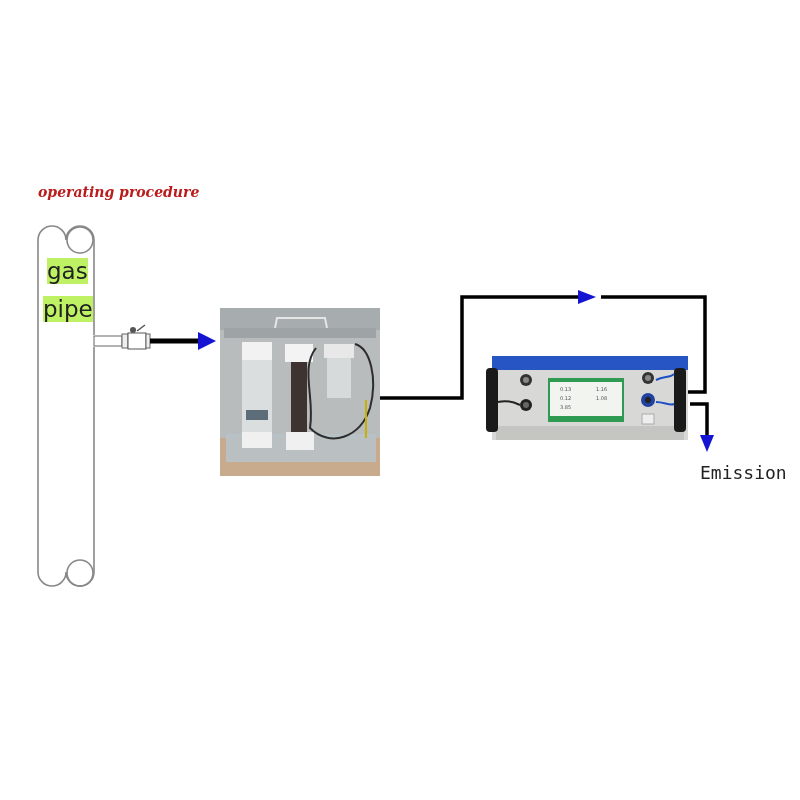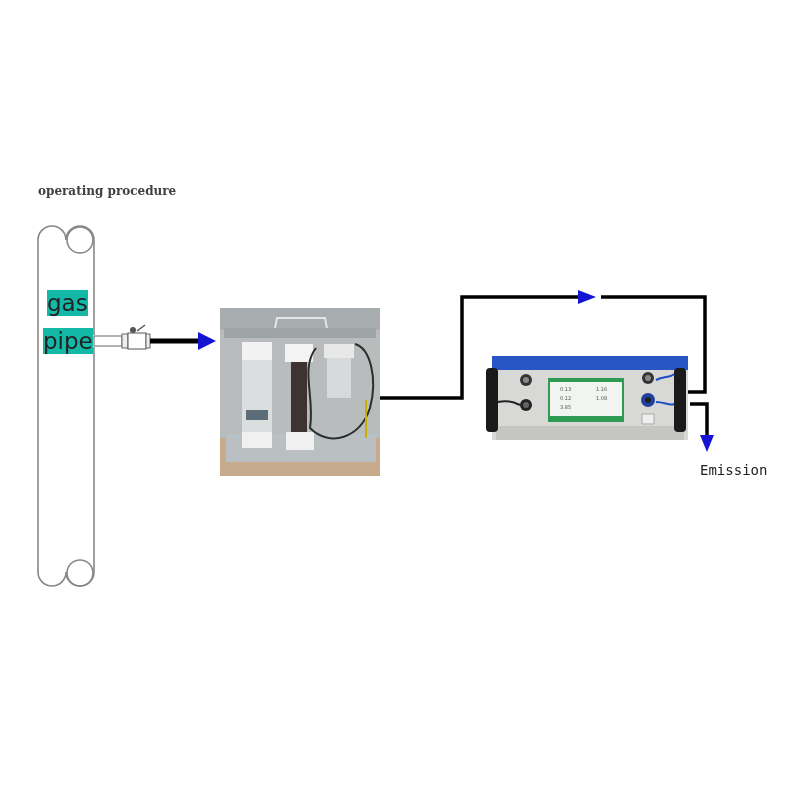--- a/index.html
+++ b/index.html
@@ -1,29 +1,29 @@
 <!DOCTYPE html>
 <html><head>
 <meta charset="utf-8">
 <style>
   html, body { margin: 0; padding: 0; background: #ffffff; }
   body { width: 800px; height: 800px; position: relative; overflow: hidden; }
   .title {
     position: absolute; left: 38px; top: 184px;
     font-family: "DejaVu Serif", "Liberation Serif", serif;
-    font-weight: bold; font-size: 12px; color: #404040;
+    font-weight: bold; font-size: 14px; color: #b91c1c; font-style: italic;
   }
   .pipe-label {
     position: absolute; font-family: "DejaVu Sans", "Liberation Sans", sans-serif;
-    font-size: 23px; color: #222; background: #14b8a6; line-height: 26px; margin-top: 32px;
+    font-size: 23px; color: #222; background: #bef264; line-height: 26px;
   }
   .emission {
     position: absolute; left: 700px; top: 462px;
     font-family: "DejaVu Sans Mono", "Liberation Mono", monospace;
-    font-size: 14px; color: #222;
+    font-size: 18px; color: #222;
   }
   .photo { position: absolute; }
   svg.overlay { position: absolute; left: 0; top: 0; }
 </style>
 </head>
 <body>
 
 <div class="title">operating procedure</div>
 
 <svg class="overlay" width="800" height="800">

